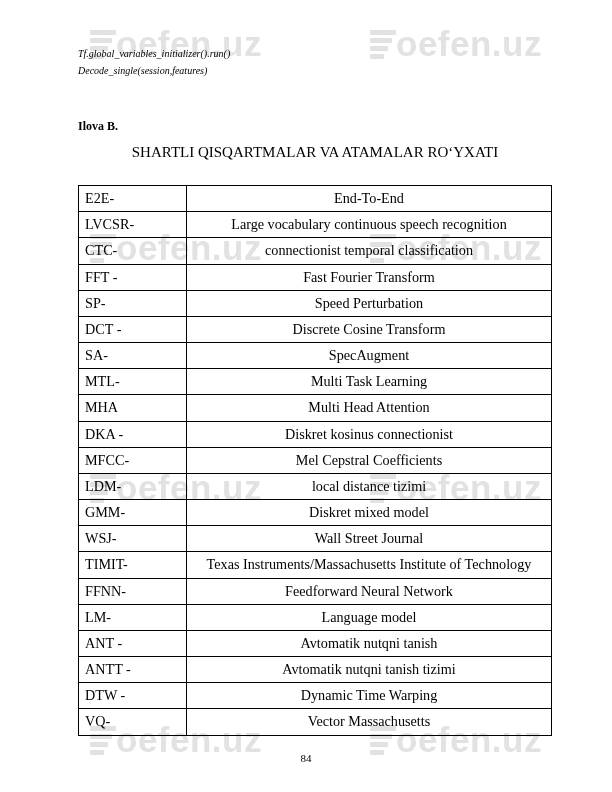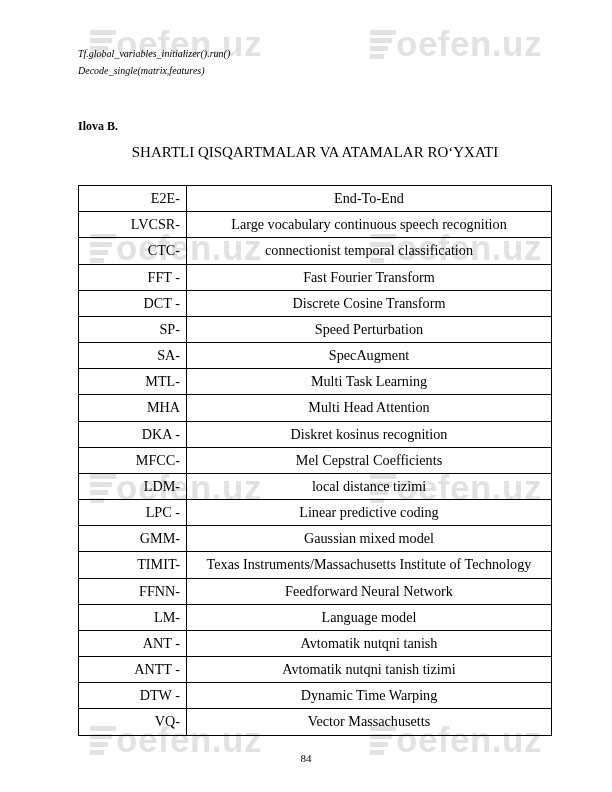--- a/index.html
+++ b/index.html
@@ -69,21 +69,20 @@
     border-collapse: collapse;
     font-size: 14.2px;
   }
   td {
     border: 1px solid #000;
     padding: 3px 6px;
     vertical-align: middle;
     line-height: 1.35;
   }
   td.abbr {
-    text-align: right;
     width: 108px;
   }
   td.def {
     text-align: center;
   }
   .page-num {
     position: absolute;
     bottom: 28px;
     left: 0;
     width: 612px;
@@ -169,21 +168,21 @@
         <span class="wm-bar"></span>
         <span class="wm-bar"></span>
         <span class="wm-bar"></span>
     </span>
     <span>oefen.uz</span>
   </div>
 </div>
 
 <div class="content">
   <div class="code-line">Tf.global_variables_initializer().run()</div>
-  <div class="code-line">Decode_single(matrix,features)</div>
+  <div class="code-line">Decode_single(session,features)</div>
 
   <div class="section-label">Ilova B.</div>
   <div class="title">SHARTLI QISQARTMALAR VA ATAMALAR RO‘YXATI</div>
 
   <table>
     <tbody id="tbody">
         <tr>
           <td class="abbr">E2E-</td>
           <td class="def">End-To-End</td>
         </tr>
@@ -193,58 +192,58 @@
         </tr>
         <tr>
           <td class="abbr">CTC-</td>
           <td class="def">connectionist temporal classification</td>
         </tr>
         <tr>
           <td class="abbr">FFT -</td>
           <td class="def">Fast Fourier Transform</td>
         </tr>
         <tr>
+          <td class="abbr">SP-</td>
+          <td class="def">Speed Perturbation</td>
+        </tr>
+        <tr>
           <td class="abbr">DCT -</td>
           <td class="def">Discrete Cosine Transform</td>
         </tr>
         <tr>
-          <td class="abbr">SP-</td>
-          <td class="def">Speed Perturbation</td>
-        </tr>
-        <tr>
           <td class="abbr">SA-</td>
           <td class="def">SpecAugment</td>
         </tr>
         <tr>
           <td class="abbr">MTL-</td>
           <td class="def">Multi Task Learning</td>
         </tr>
         <tr>
           <td class="abbr">MHA</td>
           <td class="def">Multi Head Attention</td>
         </tr>
         <tr>
           <td class="abbr">DKA -</td>
-          <td class="def">Diskret kosinus recognition</td>
+          <td class="def">Diskret kosinus connectionist</td>
         </tr>
         <tr>
           <td class="abbr">MFCC-</td>
           <td class="def">Mel Cepstral Coefficients</td>
         </tr>
         <tr>
           <td class="abbr">LDM-</td>
           <td class="def">local distance tizimi</td>
         </tr>
         <tr>
-          <td class="abbr">LPC -</td>
-          <td class="def">Linear predictive coding</td>
-        </tr>
-        <tr>
           <td class="abbr">GMM-</td>
-          <td class="def">Gaussian mixed model</td>
+          <td class="def">Diskret mixed model</td>
+        </tr>
+        <tr>
+          <td class="abbr">WSJ-</td>
+          <td class="def">Wall Street Journal</td>
         </tr>
         <tr>
           <td class="abbr">TIMIT-</td>
           <td class="def">Texas Instruments/Massachusetts Institute of Technology</td>
         </tr>
         <tr>
           <td class="abbr">FFNN-</td>
           <td class="def">Feedforward Neural Network</td>
         </tr>
         <tr>

